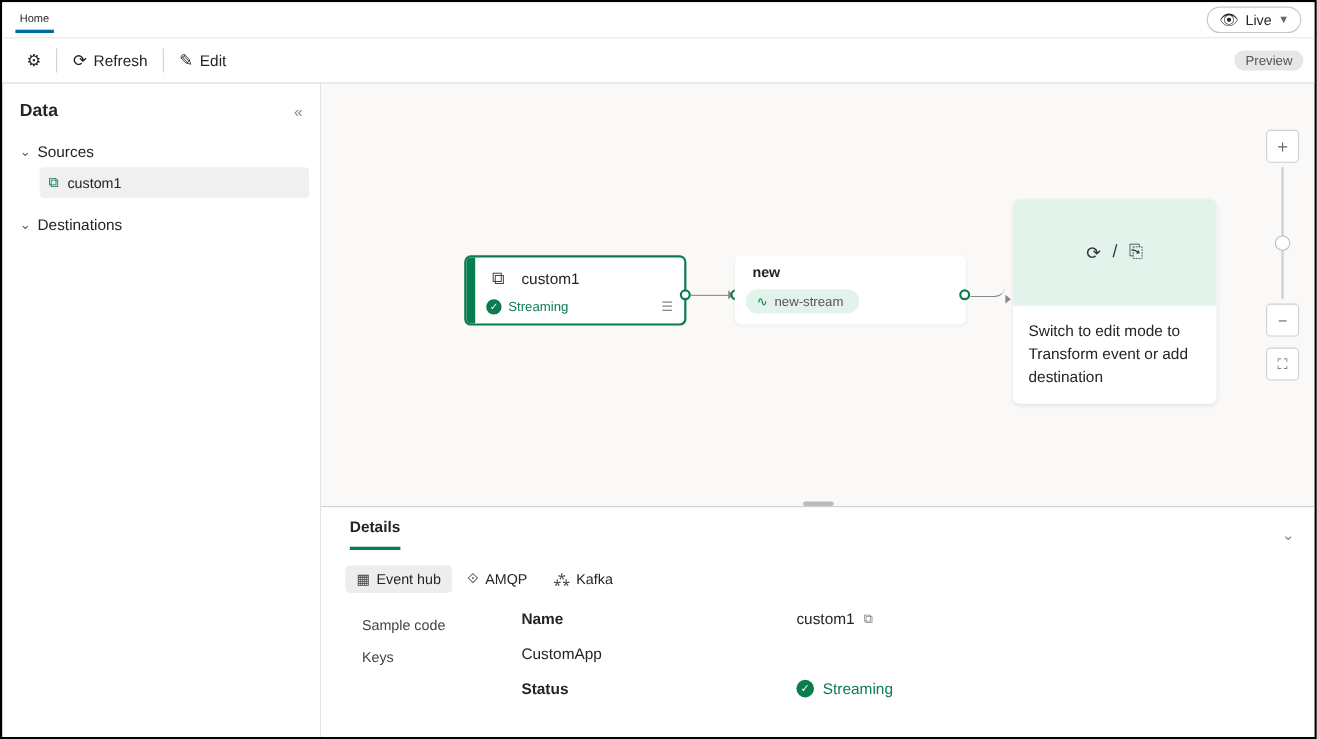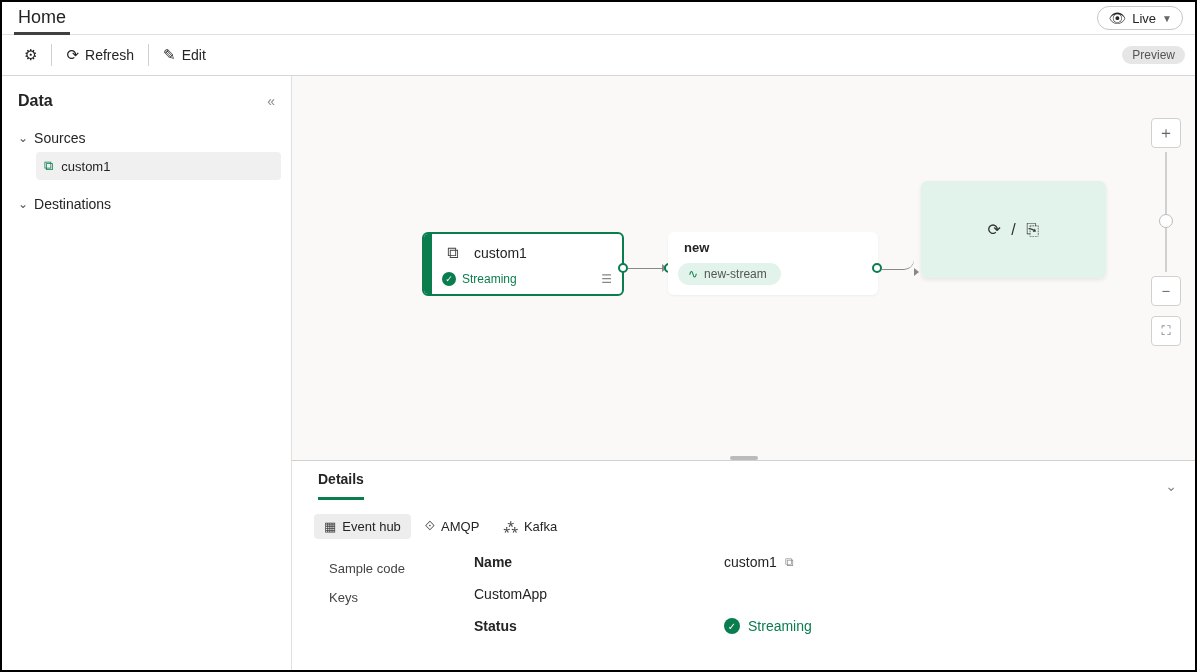--- a/index.html
+++ b/index.html
@@ -1,20 +1,20 @@
 <!DOCTYPE html>
 <html><head>
 <meta charset="utf-8">
 <style>
   * { box-sizing: border-box; margin: 0; padding: 0; }
   body { font-family: "Segoe UI", -apple-system, sans-serif; font-size: 14px; color: #242424; background: #fff; width: 1197px; height: 672px; border: 2px solid #000; display: flex; flex-direction: column; }
   
   
   .tabs-bar { height: 33px; display: flex; align-items: center; justify-content: space-between; padding: 0 12px; background: #fff; border-bottom: 1px solid #e0e0e0; }
-  .tab-home { font-size: 18px; padding: 6px 4px 4px 4px; border-bottom: 3px solid #404040; color: #242424; font-weight: 400; }
+  .tab-home { font-size: 10px; padding: 6px 4px 4px 4px; border-bottom: 3px solid #0369a1; color: #242424; font-weight: 400; }
   .live-pill { display: flex; align-items: center; gap: 6px; border: 1px solid #c7c7c7; border-radius: 14px; padding: 3px 10px; font-size: 13px; cursor: pointer; }
   .live-pill .caret { font-size: 10px; color: #666; }
   .eye-icon { font-size: 14px; }
   
   
   .toolbar { height: 41px; display: flex; align-items: center; justify-content: space-between; border-bottom: 1px solid #d6d6d6; padding: 0 10px; background: #fff; }
   .toolbar-left { display: flex; align-items: center; height: 100%; }
   .tool-btn { display: flex; align-items: center; gap: 6px; padding: 0 12px; height: 100%; cursor: pointer; font-size: 14px; color: #242424; }
   .tool-icon { font-size: 15px; }
   .tool-divider { width: 1px; height: 22px; background: #d0d0d0; margin: 0 2px; }
@@ -194,20 +194,21 @@
         <div class="port p3"></div>
         <div class="edge e2"></div>
         <div class="arrowhead a2"></div>
 
         <div class="node-dest">
           <div class="node-dest-icons">
             <span class="dest-icon">⟳</span>
             <span>/</span>
             <span class="dest-icon">⎘</span>
           </div>
+          <div class="node-dest-text">Switch to edit mode to Transform event or add destination</div>
         </div>
       </div>
 
       <div class="zoom-controls">
         <div class="zoom-btn">＋</div>
         <div class="zoom-track">
           <div class="zoom-thumb"></div>
         </div>
         <div class="zoom-btn">－</div>
         <div class="zoom-fit">⛶</div>

